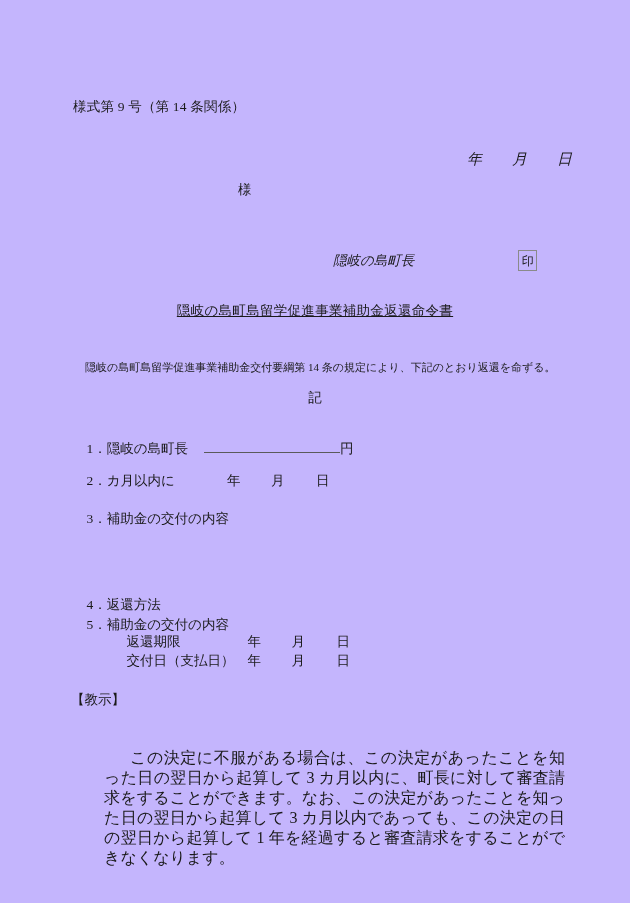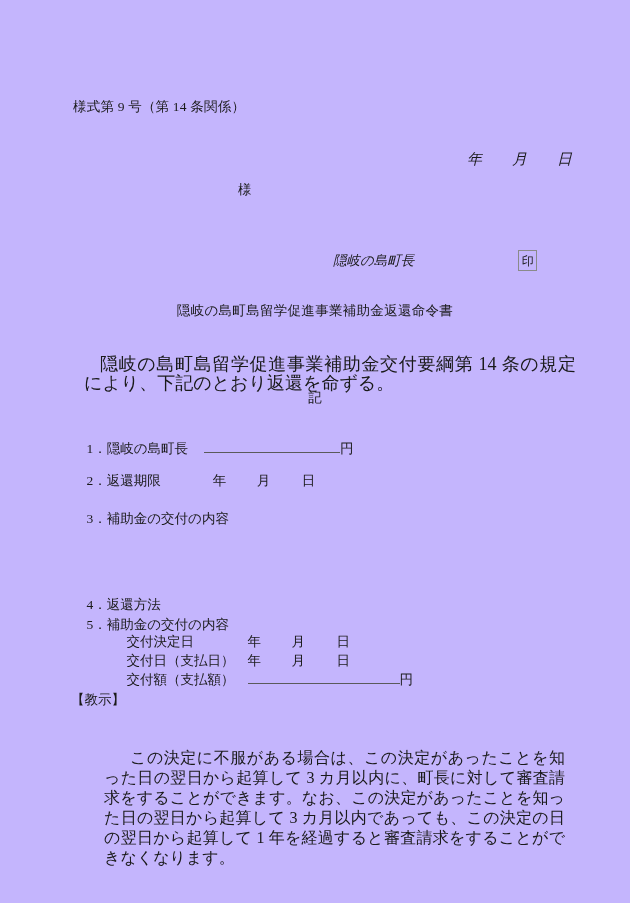--- a/index.html
+++ b/index.html
@@ -68,29 +68,30 @@
     box-sizing: border-box;
   }
 
   
   #doc-title {
     left: 0; top: 302px;
     width: 630px;
     text-align: center;
     font-size: 13.5px;
     letter-spacing: 0.3px;
+    text-decoration: underline;
   }
 
   
   #body-paragraph {
-    left: 84px; top: 355px;
+    left: 69px; top: 355px;
     width: 492px;
     white-space: normal;
-    font-size: 18px;
-    line-height: 19px;
+    font-size: 11px;
+    line-height: 25px;
     text-indent: 16px;
     text-align: justify;
   }
   #record-marker {
     left: 0; top: 389px;
     width: 630px;
     text-align: center;
     font-size: 13.5px;
   }
 
@@ -171,43 +172,40 @@
 
   <div class="abs" id="body-paragraph">隠岐の島町島留学促進事業補助金交付要綱第 14 条の規定により、下記のとおり返還を命ずる。</div>
 
   <div class="abs" id="record-marker">記</div>
 
   <div class="abs item-row" id="item-1">
     <span class="item-num">1．</span><span class="item-label">隠岐の島町長</span><span class="amount-blank"></span><span class="amount-yen">円</span>
   </div>
 
   <div class="abs item-row" id="item-2">
-    <span class="item-num">2．</span><span class="item-label">返還期限</span><span class="date-fields"><span class="y">年</span><span class="m">月</span><span class="d">日</span></span>
+    <span class="item-num">2．</span><span class="item-label">カ月以内に</span><span class="date-fields"><span class="y">年</span><span class="m">月</span><span class="d">日</span></span>
   </div>
 
   <div class="abs item-row" id="item-3">
     <span class="item-num">3．</span><span class="item-label">補助金の交付の内容</span>
   </div>
 
   <div class="abs item-row" id="item-4">
     <span class="item-num">4．</span><span class="item-label">返還方法</span>
   </div>
 
   <div class="abs item-row" id="item-5">
     <span class="item-num">5．</span><span class="item-label">補助金の交付の内容</span>
   </div>
 
   <div class="abs sub-row" id="sub-row-1">
-    <span class="sub-label">交付決定日</span><span class="y">年</span><span class="m">月</span><span class="d">日</span>
+    <span class="sub-label">返還期限</span><span class="y">年</span><span class="m">月</span><span class="d">日</span>
   </div>
 
   <div class="abs sub-row" id="sub-row-2">
     <span class="sub-label">交付日（支払日）</span><span class="y">年</span><span class="m">月</span><span class="d">日</span>
   </div>
 
-  <div class="abs sub-row" id="sub-row-3">
-    <span class="sub-label">交付額（支払額）</span><span class="amount-blank"></span><span class="amount-yen">円</span>
-  </div>
 
   <div class="abs" id="notice-heading">【教示】</div>
   <div class="abs" id="notice-body">この決定に不服がある場合は、この決定があったことを知った日の翌日から起算して 3 カ月以内に、町長に対して審査請求をすることができます。なお、この決定があったことを知った日の翌日から起算して 3 カ月以内であっても、この決定の日の翌日から起算して 1 年を経過すると審査請求をすることができなくなります。</div>
 
 </div>
 
 </body></html>

